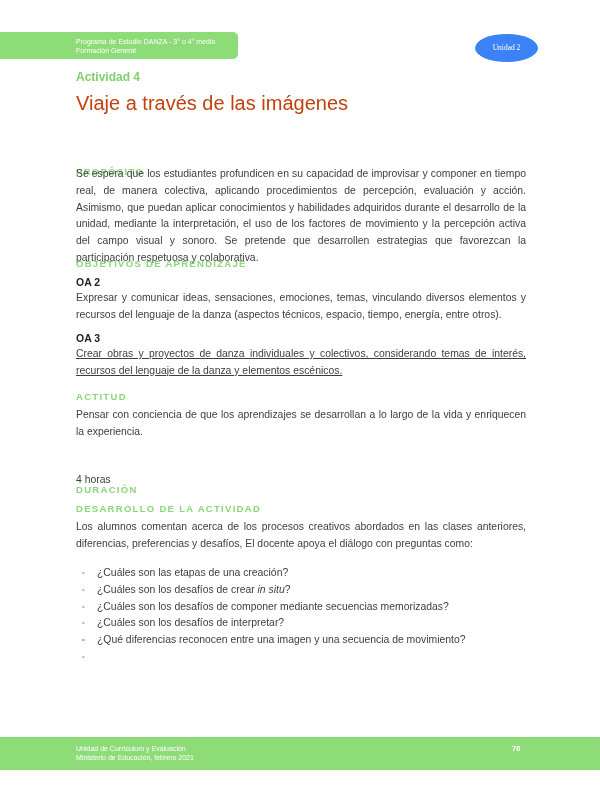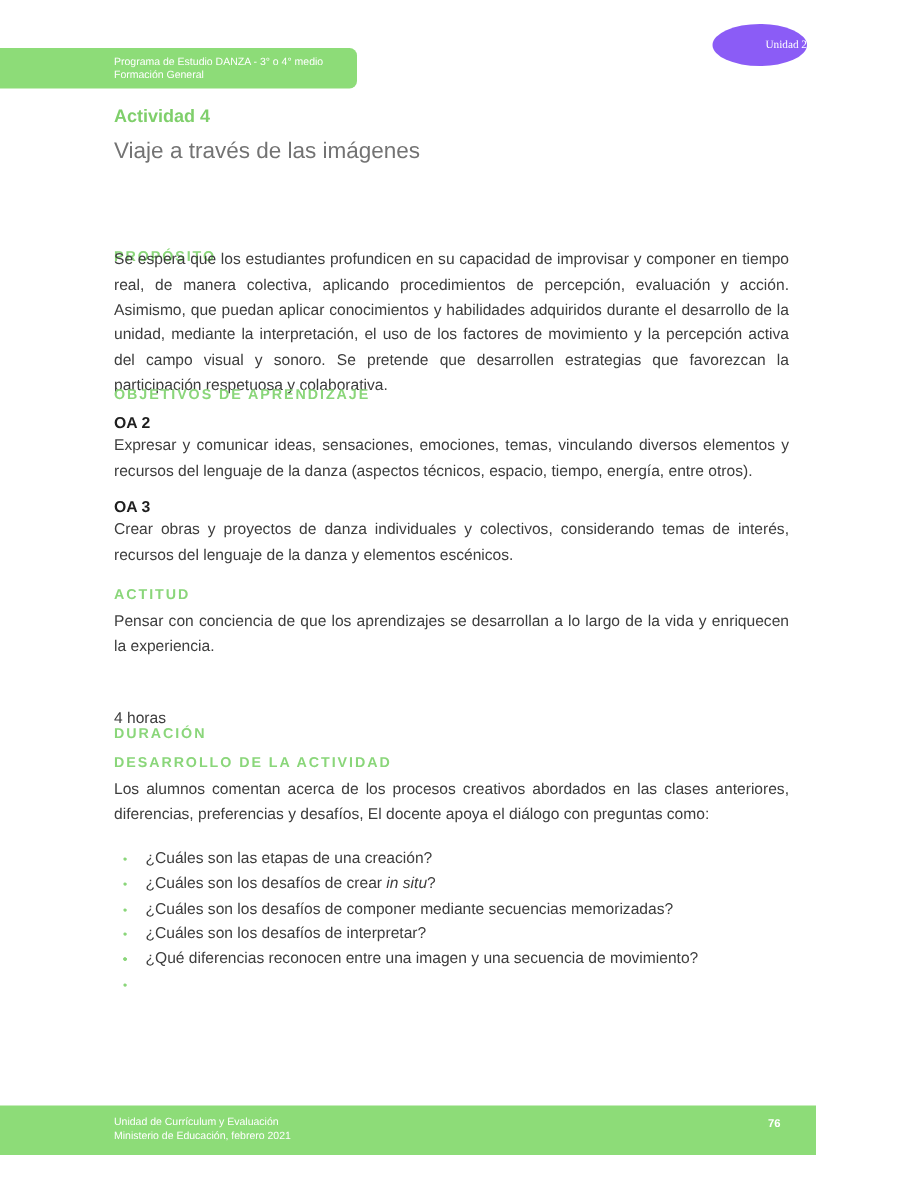--- a/index.html
+++ b/index.html
@@ -13,32 +13,32 @@
     position: absolute; left: 0; top: 32px; width: 238px; height: 27px;
     background: #8ddc78; border-radius: 0 5px 5px 0;
   }
   .header-bar .line {
     position: absolute; left: 76px; font-size: 7px; color: #ffffff; line-height: 9px;
     white-space: nowrap;
   }
   .header-bar .l1 { top: 5px; }
   .header-bar .l2 { top: 14px; }
   .unit-badge {
-    position: absolute; left: 475px; top: 16px; width: 63px; height: 28px;
-    background: #8b5cf6; border-radius: 50%;
-    color: #ffffff; font-size: 7.5px; text-align: right; line-height: 28px;
+    position: absolute; left: 475px; top: 34px; width: 63px; height: 28px;
+    background: #3b82f6; border-radius: 50%;
+    color: #ffffff; font-size: 7.5px; text-align: center; line-height: 28px;
     font-family: "Liberation Serif", serif;
   }
   .act-title {
     position: absolute; left: 76px; top: 70px; font-size: 12px; font-weight: bold;
     color: #7fcf6b; white-space: nowrap;
   }
   .act-subtitle {
-    position: absolute; left: 76px; top: 92px; font-size: 15px;
-    color: #737373; white-space: nowrap;
+    position: absolute; left: 76px; top: 92px; font-size: 20px;
+    color: #c2410c; white-space: nowrap;
   }
   .content {
     position: absolute; left: 76px; top: 0; width: 450px;
   }
   .sec-h {
     position: absolute; left: 0; font-size: 9.5px; font-weight: bold;
     color: #8ad67a; letter-spacing: 1.3px; white-space: nowrap;
   }
   .para {
     position: absolute; left: 0; width: 450px; font-size: 10.4px; line-height: 16.8px;
@@ -52,21 +52,21 @@
     position: absolute; left: 0; top: 565px; width: 460px; margin: 0; padding: 0; list-style: none;
   }
   .bullets li {
     position: relative; font-size: 10.4px; line-height: 16.8px; padding-left: 21px;
     white-space: nowrap; color: #3d3d3d;
   }
   .bullets li .dot {
     position: absolute; left: 6px; top: 0; color: #8ad67a; font-size: 8px;
   }
   .footer-band {
-    position: absolute; left: 0; top: 737px; width: 544px; height: 33px;
+    position: absolute; left: 0; top: 737px; width: 600px; height: 33px;
     background: #8ddc78;
   }
   .footer-band .f-line {
     position: absolute; left: 76px; font-size: 7px; color: #ffffff; white-space: nowrap; line-height: 9px;
   }
   .footer-band .f1 { top: 7px; }
   .footer-band .f2 { top: 16px; }
   .footer-band .page-num {
     position: absolute; left: 512px; top: 7px; font-size: 7.5px; font-weight: bold; color: #ffffff;
   }
@@ -84,21 +84,21 @@
 <div class="act-subtitle">Viaje a través de las imágenes</div>
 
 <div class="content">
   <div class="sec-h" style="top:150px;margin-top:16px;">PROPÓSITO</div>
   <div class="para" style="top:166px;">Se espera que los estudiantes profundicen en su capacidad de improvisar y componer en tiempo real, de manera colectiva, aplicando procedimientos de percepción, evaluación y acción. Asimismo, que puedan aplicar conocimientos y habilidades adquiridos durante el desarrollo de la unidad, mediante la interpretación, el uso de los factores de movimiento y la percepción activa del campo visual y sonoro. Se pretende que desarrollen estrategias que favorezcan la participación respetuosa y colaborativa.</div>
 
   <div class="sec-h" style="top:258px;">OBJETIVOS DE APRENDIZAJE</div>
   <div class="oa-h" style="top:276px;">OA 2</div>
   <div class="para" style="top:290px;">Expresar y comunicar ideas, sensaciones, emociones, temas, vinculando diversos elementos y recursos del lenguaje de la danza (aspectos técnicos, espacio, tiempo, energía, entre otros).</div>
   <div class="oa-h" style="top:332px;">OA 3</div>
-  <div class="para" style="top:346px;">Crear obras y proyectos de danza individuales y colectivos, considerando temas de interés, recursos del lenguaje de la danza y elementos escénicos.</div>
+  <div class="para" style="top:346px;text-decoration:underline;">Crear obras y proyectos de danza individuales y colectivos, considerando temas de interés, recursos del lenguaje de la danza y elementos escénicos.</div>
 
   <div class="sec-h" style="top:391px;">ACTITUD</div>
   <div class="para" style="top:407px;">Pensar con conciencia de que los aprendizajes se desarrollan a lo largo de la vida y enriquecen la experiencia.</div>
 
   <div class="sec-h" style="top:484px;">DURACIÓN</div>
   <div class="para left" style="top:472px;">4 horas</div>
 
   <div class="sec-h" style="top:503px;">DESARROLLO DE LA ACTIVIDAD</div>
   <div class="para" style="top:519px;">Los alumnos comentan acerca de los procesos creativos abordados en las clases anteriores, diferencias, preferencias y desafíos, El docente apoya el diálogo con preguntas como:</div>
 

